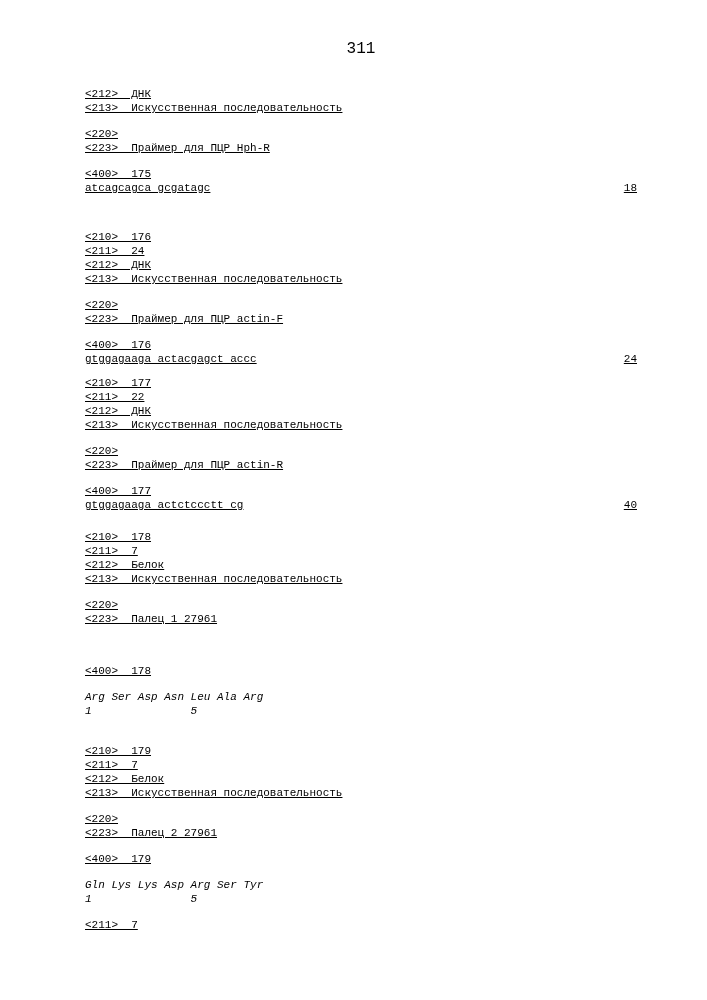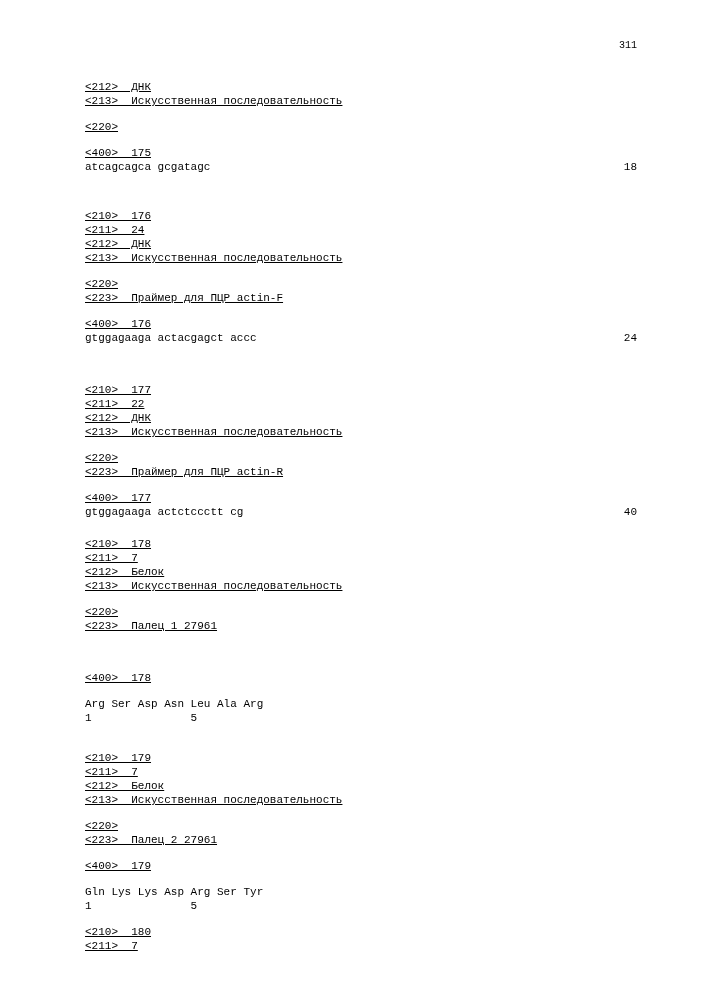--- a/index.html
+++ b/index.html
@@ -11,77 +11,80 @@
       width: 707px;
       height: 1000px;
       background: #ffffff;
       font-family: 'Courier New', monospace;
       font-size: 11px;
       color: #000;
       padding: 40px 70px 40px 85px;
       position: relative;
     }
     .page-number {
-      text-align: right;
+      text-align: center;
       margin-bottom: 30px;
-      font-size: 10px;
+      font-size: 16px;
       font-family: Liberation Mono, monospace;
     }
     .entry {
       margin-bottom: 2px;
       white-space: pre;
       text-decoration: underline;
     }
     .block {
       margin-bottom: 14px;
     }
     .seq-line {
       display: flex;
       justify-content: center;
       white-space: pre;
+      text-decoration: underline;
     }
     .seq-text {
       flex: 1;
     }
     .seq-num {
       text-align: right;
     }
     .protein-seq {
       white-space: pre;
       margin-top: 2px;
+      font-style: italic;
     }
   </style>
 </head>
 <body>
 
 <div class="page-number">311</div>
 
 <div id="content">
     <div class="block">
       <div class="entry">&lt;212&gt;  ДНК</div>
       <div class="entry">&lt;213&gt;  Искусственная последовательность</div>
     </div>
     <div class="block">
       <div class="entry">&lt;220&gt;</div>
+      <div class="entry">&lt;223&gt;  Праймер для ПЦР Hph-R</div>
     </div>
     <div class="block" style="margin-bottom: 37px;">
       <div class="entry">&lt;400&gt;  175</div>
       <div class="seq-line"><span class="seq-text">atcagcagca gcgatagc</span><span class="seq-num">18</span></div>
     </div>
     <div class="block">
       <div class="entry">&lt;210&gt;  176</div>
       <div class="entry">&lt;211&gt;  24</div>
       <div class="entry">&lt;212&gt;  ДНК</div>
       <div class="entry">&lt;213&gt;  Искусственная последовательность</div>
     </div>
     <div class="block">
       <div class="entry">&lt;220&gt;</div>
       <div class="entry">&lt;223&gt;  Праймер для ПЦР actin-F</div>
     </div>
-    <div class="block" style="margin-bottom: 40px;">
+    <div class="block" style="margin-bottom: 12px;">
       <div class="entry">&lt;400&gt;  176</div>
       <div class="seq-line"><span class="seq-text">gtggagaaga actacgagct accc</span><span class="seq-num">24</span></div>
     </div>
     <div class="block">
       <div class="entry">&lt;210&gt;  177</div>
       <div class="entry">&lt;211&gt;  22</div>
       <div class="entry">&lt;212&gt;  ДНК</div>
       <div class="entry">&lt;213&gt;  Искусственная последовательность</div>
     </div>
     <div class="block">
@@ -116,16 +119,15 @@
     <div class="block">
       <div class="entry">&lt;220&gt;</div>
       <div class="entry">&lt;223&gt;  Палец 2 27961</div>
     </div>
     <div class="block" style="">
       <div class="entry" style="margin-bottom: 14px;">&lt;400&gt;  179</div>
       <div class="protein-seq">Gln Lys Lys Asp Arg Ser Tyr</div>
       <div class="protein-seq">1               5</div>
     </div>
     <div class="block">
-      <div class="entry">&lt;210&gt;  180</div>
       <div class="entry">&lt;211&gt;  7</div>
     </div>
   </div>
 
 </body></html>

